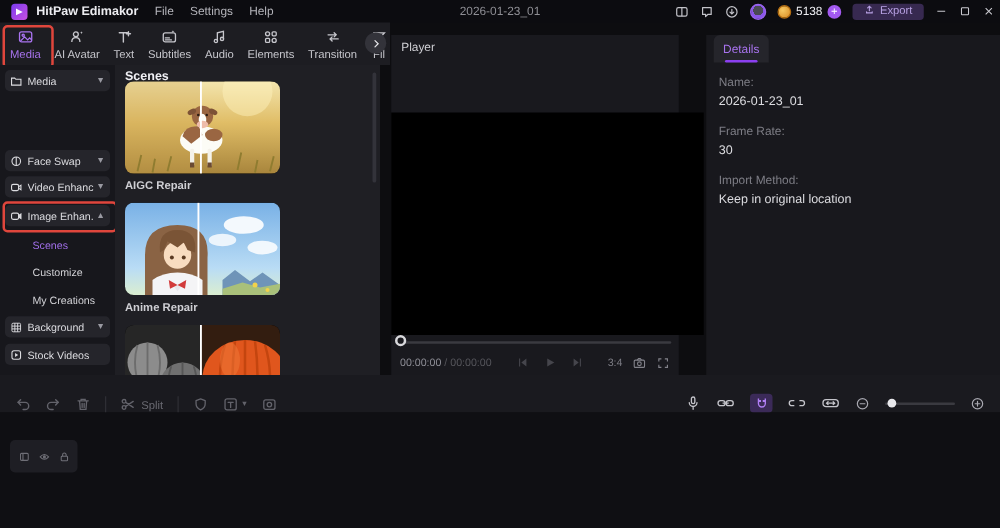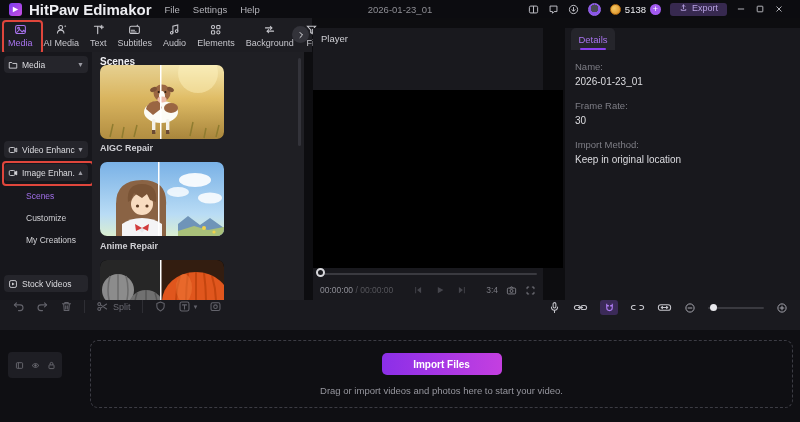--- a/index.html
+++ b/index.html
@@ -6,24 +6,24 @@
   #app{position:relative;width:800px;height:422px;background:#0d0d10;overflow:hidden;
        font-family:"Liberation Sans",sans-serif;color:#d6d6da;-webkit-font-smoothing:antialiased;}
   .abs{position:absolute;}
   .ic{display:inline-block;vertical-align:middle;flex:none;}
   svg{display:block;}
 
   
   #titlebar{left:0;top:0;width:800px;height:18px;background:#0c0c10;display:flex;align-items:center;}
   #logo{width:13px;height:13px;border-radius:3px;margin-left:9px;
         background:linear-gradient(135deg,#7a3cf0,#c94fe0);display:flex;align-items:center;justify-content:center;}
-  #app-name{font-size:15px;font-weight:bold;color:#ededf1;margin-left:7px;}
+  #app-name{font-size:10px;font-weight:bold;color:#ededf1;margin-left:7px;}
   .menu-item{font-size:9.5px;color:#b4b4ba;margin-left:13px;}
   #doc-title{left:0;right:0;top:4px;text-align:center;font-size:9.5px;color:#8e8e94;pointer-events:none;}
-  #tb-right{position:absolute;right:16px;top:0;height:18px;display:flex;align-items:center;gap:9px;}
+  #tb-right{position:absolute;right:4px;top:0;height:18px;display:flex;align-items:center;gap:9px;}
   .tb-ic{color:#c3c3c9;}
   #avatar{width:13px;height:13px;border-radius:50%;background:radial-gradient(circle at 50% 40%,#4a4a55 0 45%,#8a56e8 46% 100%);border:1px solid #9a66ee;box-sizing:border-box;}
   #coin-badge{display:flex;align-items:center;gap:4px;}
   #coin{width:11px;height:11px;border-radius:50%;background:radial-gradient(circle at 35% 35%,#f6c963,#d98a22);border:1px solid #b36d12;box-sizing:border-box;}
   #credits{font-size:9.5px;color:#ececf0;}
   #plus-btn{width:11px;height:11px;border-radius:50%;background:#a35af0;color:#fff;font-size:9px;line-height:10px;text-align:center;}
   #export-btn{height:13px;padding:0 9px;border-radius:3px;background:#372950;color:#b7a0e2;
               display:flex;align-items:flex-start;gap:4px;font-size:9px;}
   .winctl{color:#c9c9cf;}
 
@@ -68,21 +68,21 @@
   
   #details{left:565px;top:28px;width:235px;height:272px;background:#18181d;}
   #details-tab{position:absolute;left:6px;top:0;width:44px;height:22px;background:#25252b;border-radius:5px 5px 0 0;
                display:flex;align-items:center;justify-content:center;font-size:9.5px;color:#a873ee;}
   #details-tab-underline{position:absolute;left:15px;top:20px;width:26px;height:2px;background:#8b3ff0;border-radius:1px;}
   #details-fields{position:absolute;left:10px;top:33px;}
   .fld-lbl{font-size:9.5px;color:#7e7e86;margin-bottom:4px;}
   .fld-val{font-size:10px;color:#dcdce0;margin-bottom:13px;}
 
   
-  #toolbar{left:0;top:300px;width:800px;height:30px;background:#1a1a1f;display:flex;align-items:flex-start;}
+  #toolbar{left:0;top:300px;width:800px;height:30px;background:#1a1a1f;display:flex;align-items:flex-end;}
   #tl-left{display:flex;align-items:center;gap:11px;margin-left:12px;color:#63636b;}
   .tdiv{width:1px;height:13px;background:#2e2e34;}
   #split-grp{display:flex;align-items:center;gap:4px;}
   #split-lbl{font-size:9px;color:#6a6a72;}
   #texttool{display:flex;align-items:center;gap:2px;}
   #tl-right{margin-left:auto;display:flex;align-items:center;gap:12px;margin-right:12px;color:#c5c5cb;}
   #magnet-btn{width:18px;height:15px;border-radius:3px;background:#3b2a58;display:flex;align-items:center;justify-content:center;color:#b07ef5;}
   #zoom-slider{width:56px;height:2px;background:#3a3a40;border-radius:1px;position:relative;}
   #zoom-dot{position:absolute;left:2px;top:-2.5px;width:7px;height:7px;border-radius:50%;background:#e8e8ec;}
 
@@ -176,21 +176,21 @@
       <span class="lbl">Media</span>
     </div>
     <div class="tab">
       <span class="ic">
         <svg width="13" height="13" viewBox="0 0 16 16" stroke="currentColor" fill="none" stroke-width="1.3">
             <circle cx="7" cy="5.5" r="2.4"></circle>
             <path d="M3 13c0-2.6 1.8-4.2 4-4.2s4 1.6 4 4.2"></path>
             <path d="M12.5 2.5l.4 1 1 .4-1 .4-.4 1-.4-1-1-.4 1-.4z" fill="currentColor" stroke="none"></path>
           </svg>
       </span>
-      <span class="lbl">AI Media</span>
+      <span class="lbl">AI Avatar</span>
     </div>
     <div class="tab">
       <span class="ic">
         <svg width="13" height="13" viewBox="0 0 16 16" stroke="currentColor" fill="none" stroke-width="1.4" stroke-linecap="round">
             <path d="M3 4h8M7 4v9"></path>
             <path d="M12 3v4M10 5h4"></path>
           </svg>
       </span>
       <span class="lbl">Text</span>
     </div>
@@ -225,21 +225,21 @@
       </span>
       <span class="lbl">Elements</span>
     </div>
     <div class="tab">
       <span class="ic">
         <svg width="13" height="13" viewBox="0 0 16 16" stroke="currentColor" fill="none" stroke-width="1.3" stroke-linecap="round">
             <path d="M3 6h8M9 4l2 2-2 2"></path>
             <path d="M13 10H5M7 8l-2 2 2 2"></path>
           </svg>
       </span>
-      <span class="lbl">Background</span>
+      <span class="lbl">Transition</span>
     </div>
     <div class="tab">
       <span class="ic">
         <svg width="13" height="13" viewBox="0 0 16 16" stroke="currentColor" fill="none" stroke-width="1.3">
             <path d="M3 4h10l-4 4.5V13l-2-1.2V8.5z"></path>
           </svg>
       </span>
       <span class="lbl">Fil</span>
     </div>
   </div>
@@ -254,20 +254,30 @@
   <div id="sidebar" class="abs">
     <div class="sb-item" style="top:4px">
       <span class="ic">
           <svg width="10" height="10" viewBox="0 0 16 16" stroke="currentColor" fill="none" stroke-width="1.4">
             <path d="M2 4h4l1.5 1.5H14V13H2z"></path>
           </svg>
         </span>
       <span class="lbl">Media</span>
         <span class="chev">▼</span>
     </div>
+    <div class="sb-item" style="top:68px">
+      <span class="ic">
+          <svg width="10" height="10" viewBox="0 0 16 16" stroke="currentColor" fill="none" stroke-width="1.4">
+            <circle cx="8" cy="8" r="5.5"></circle>
+            <path d="M8 2.5v11"></path>
+          </svg>
+        </span>
+      <span class="lbl">Face Swap</span>
+        <span class="chev">▼</span>
+    </div>
     <div class="sb-item" style="top:89px">
       <span class="ic">
           <svg width="10" height="10" viewBox="0 0 16 16" stroke="currentColor" fill="none" stroke-width="1.4">
             <rect x="2" y="4" width="9" height="8" rx="2"></rect>
             <path d="M11 7l3-2v6l-3-2z"></path>
           </svg>
         </span>
       <span class="lbl">Video Enhancer</span>
         <span class="chev">▼</span>
     </div>
@@ -277,20 +287,30 @@
             <rect x="2" y="4" width="9" height="8" rx="2"></rect>
             <path d="M11 7l3-2v6l-3-2z" fill="currentColor"></path>
           </svg>
         </span>
       <span class="lbl">Image Enhan...</span>
         <span class="chev">▲</span>
     </div>
     <div class="sb-child sel" style="top:139px">Scenes</div>
     <div class="sb-child" style="top:161px">Customize</div>
     <div class="sb-child" style="top:183px">My Creations</div>
+    <div class="sb-item" style="top:201px">
+      <span class="ic">
+          <svg width="10" height="10" viewBox="0 0 16 16" stroke="currentColor" fill="none" stroke-width="1.2">
+            <rect x="2.5" y="2.5" width="11" height="11" rx="1.5"></rect>
+            <path d="M2.5 6.2h11M2.5 9.8h11M6.2 2.5v11M9.8 2.5v11"></path>
+          </svg>
+        </span>
+      <span class="lbl">Background</span>
+        <span class="chev">▼</span>
+    </div>
     <div class="sb-item" style="top:223px">
       <span class="ic">
           <svg width="10" height="10" viewBox="0 0 16 16" stroke="currentColor" fill="none" stroke-width="1.4">
             <rect x="2.5" y="2.5" width="11" height="11" rx="2.5"></rect>
             <path d="M6.5 5.5L10.5 8l-4 2.5z" fill="currentColor" stroke="none"></path>
           </svg>
         </span>
       <span class="lbl">Stock Videos</span>
     </div>
   </div>
@@ -553,19 +573,15 @@
             <circle cx="8" cy="8" r="1.4" fill="currentColor"></circle>
           </svg>
       </span>
       <span class="ic">
         <svg width="9" height="9" viewBox="0 0 16 16" stroke="currentColor" fill="none" stroke-width="1.5">
             <rect x="3.5" y="7" width="9" height="6.5" rx="1.2"></rect>
             <path d="M5.5 7V5a2.5 2.5 0 015 0v2"></path>
           </svg>
       </span>
     </div>
-    <div id="dropzone">
-      <div id="import-btn">Import Files</div>
-      <div id="drop-hint">Drag or import videos and photos here to start your video.</div>
-    </div>
   </div>
 
 </div>
 
 </body></html>

